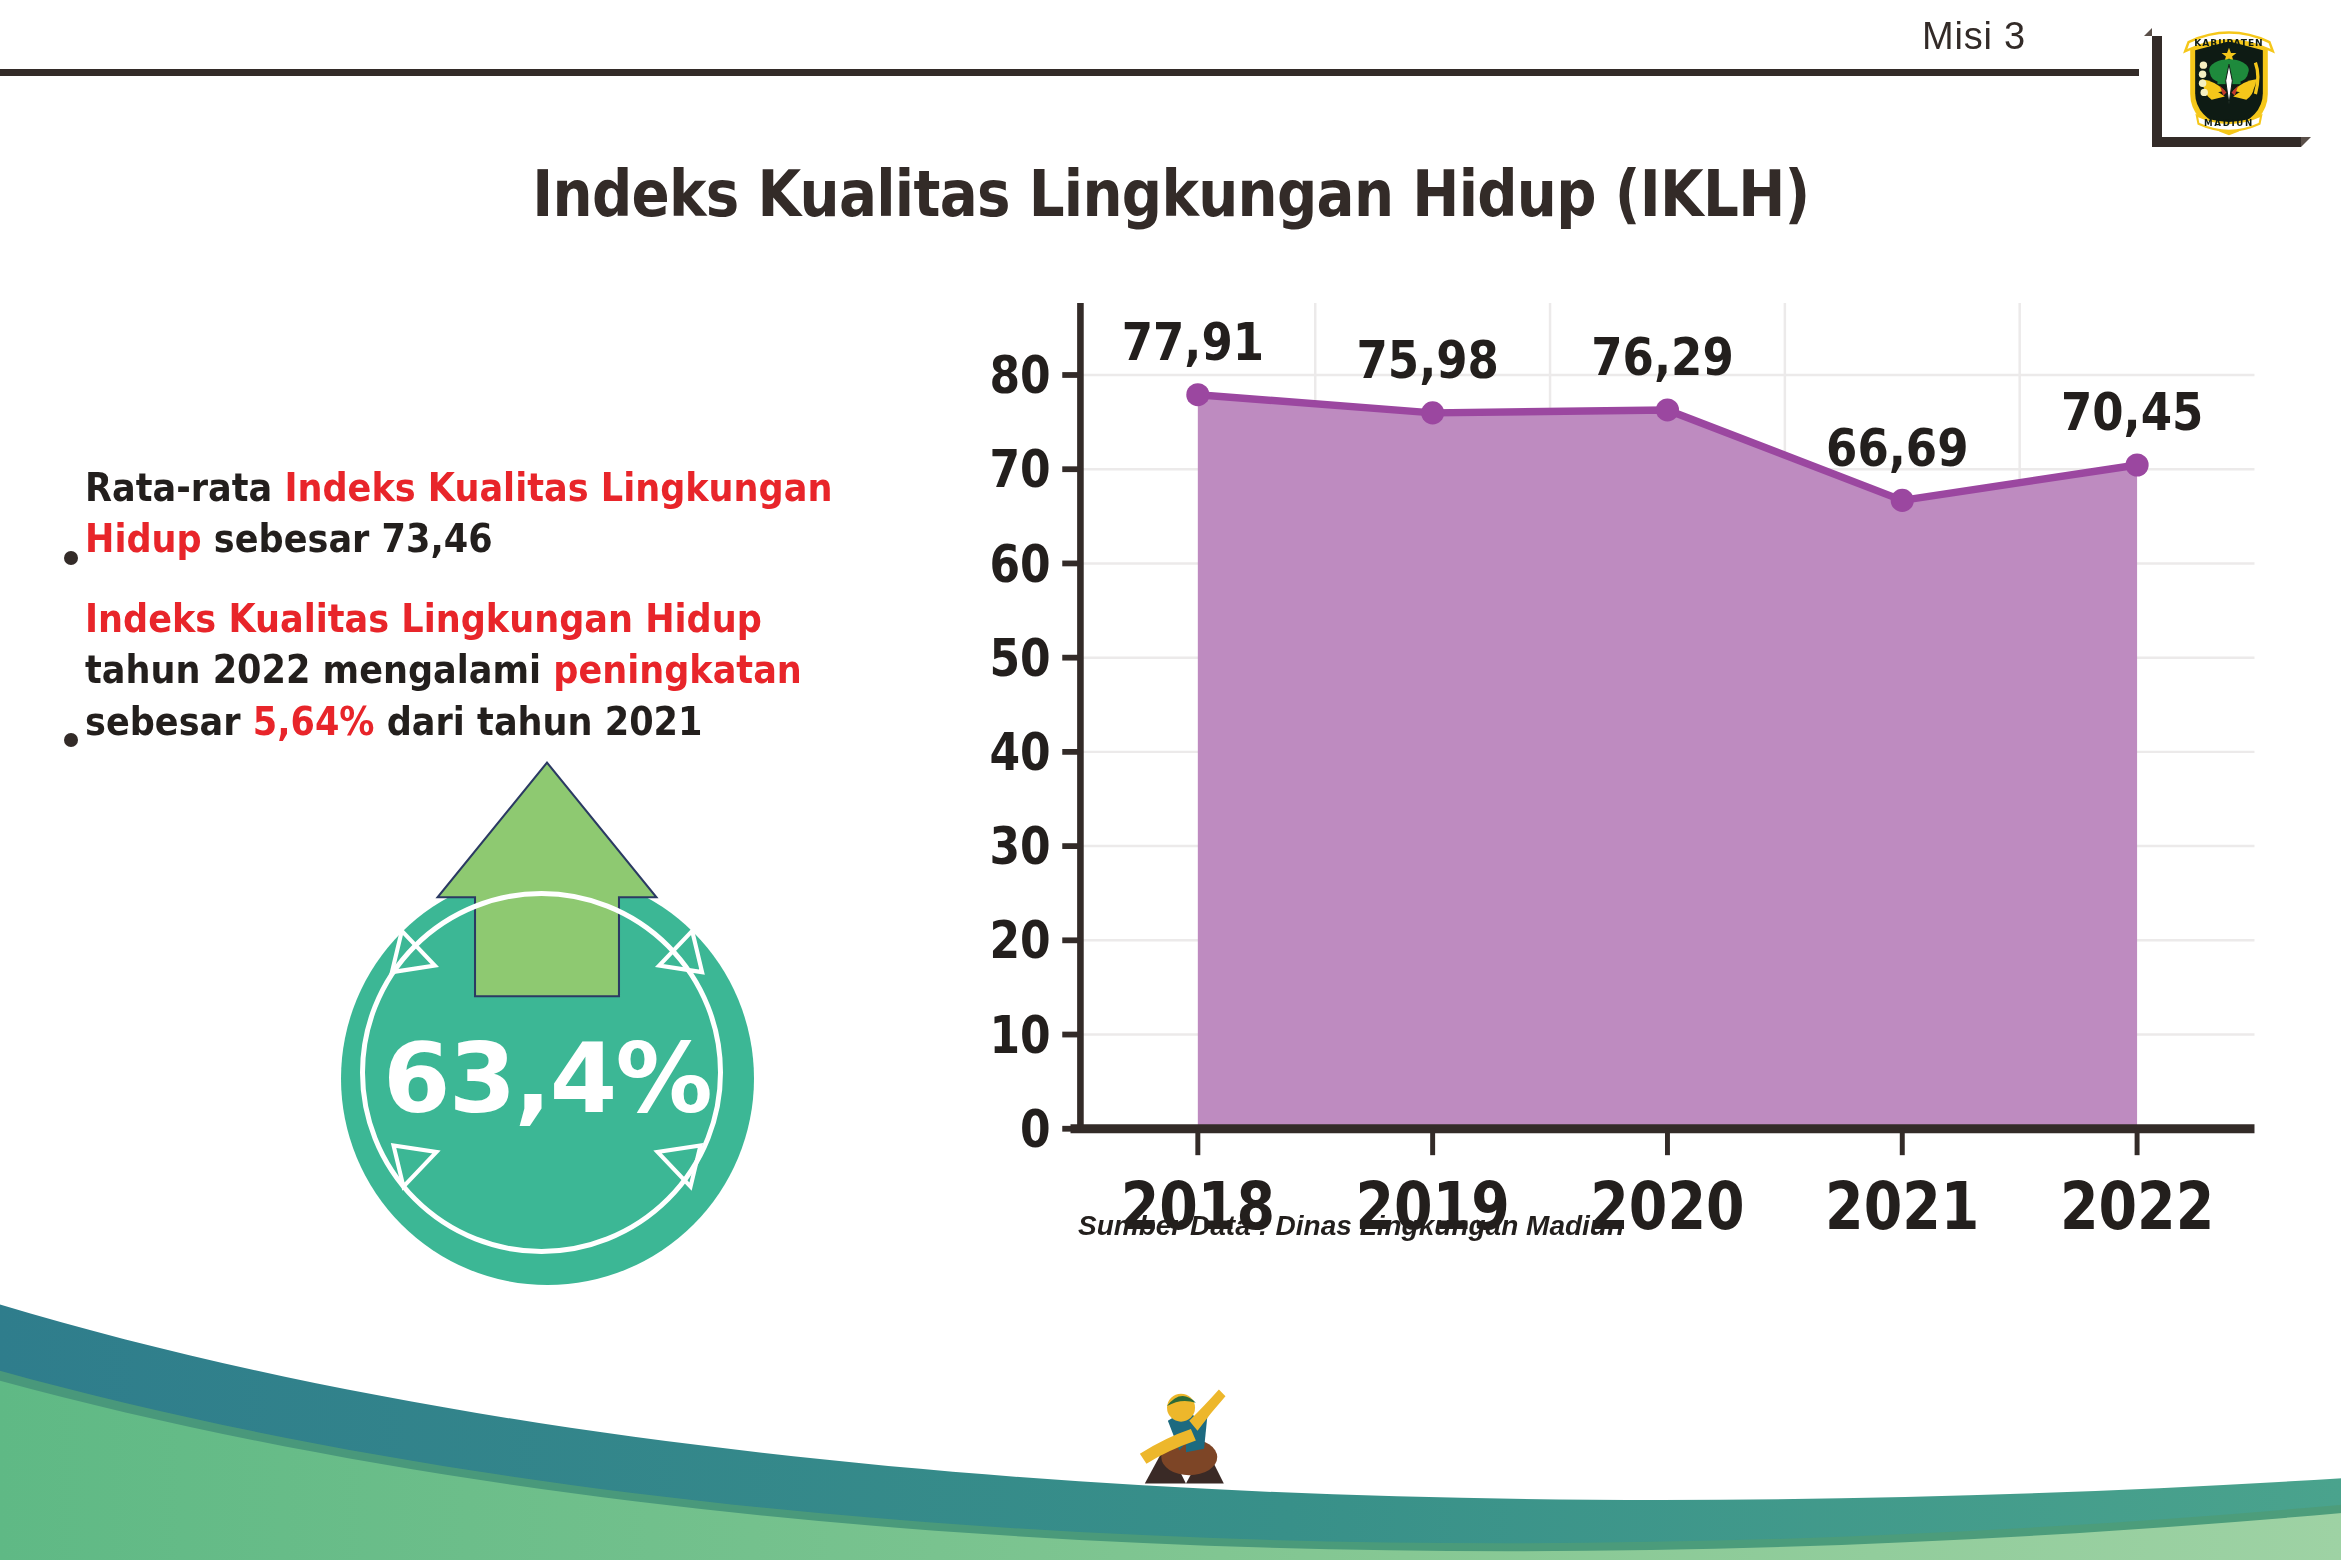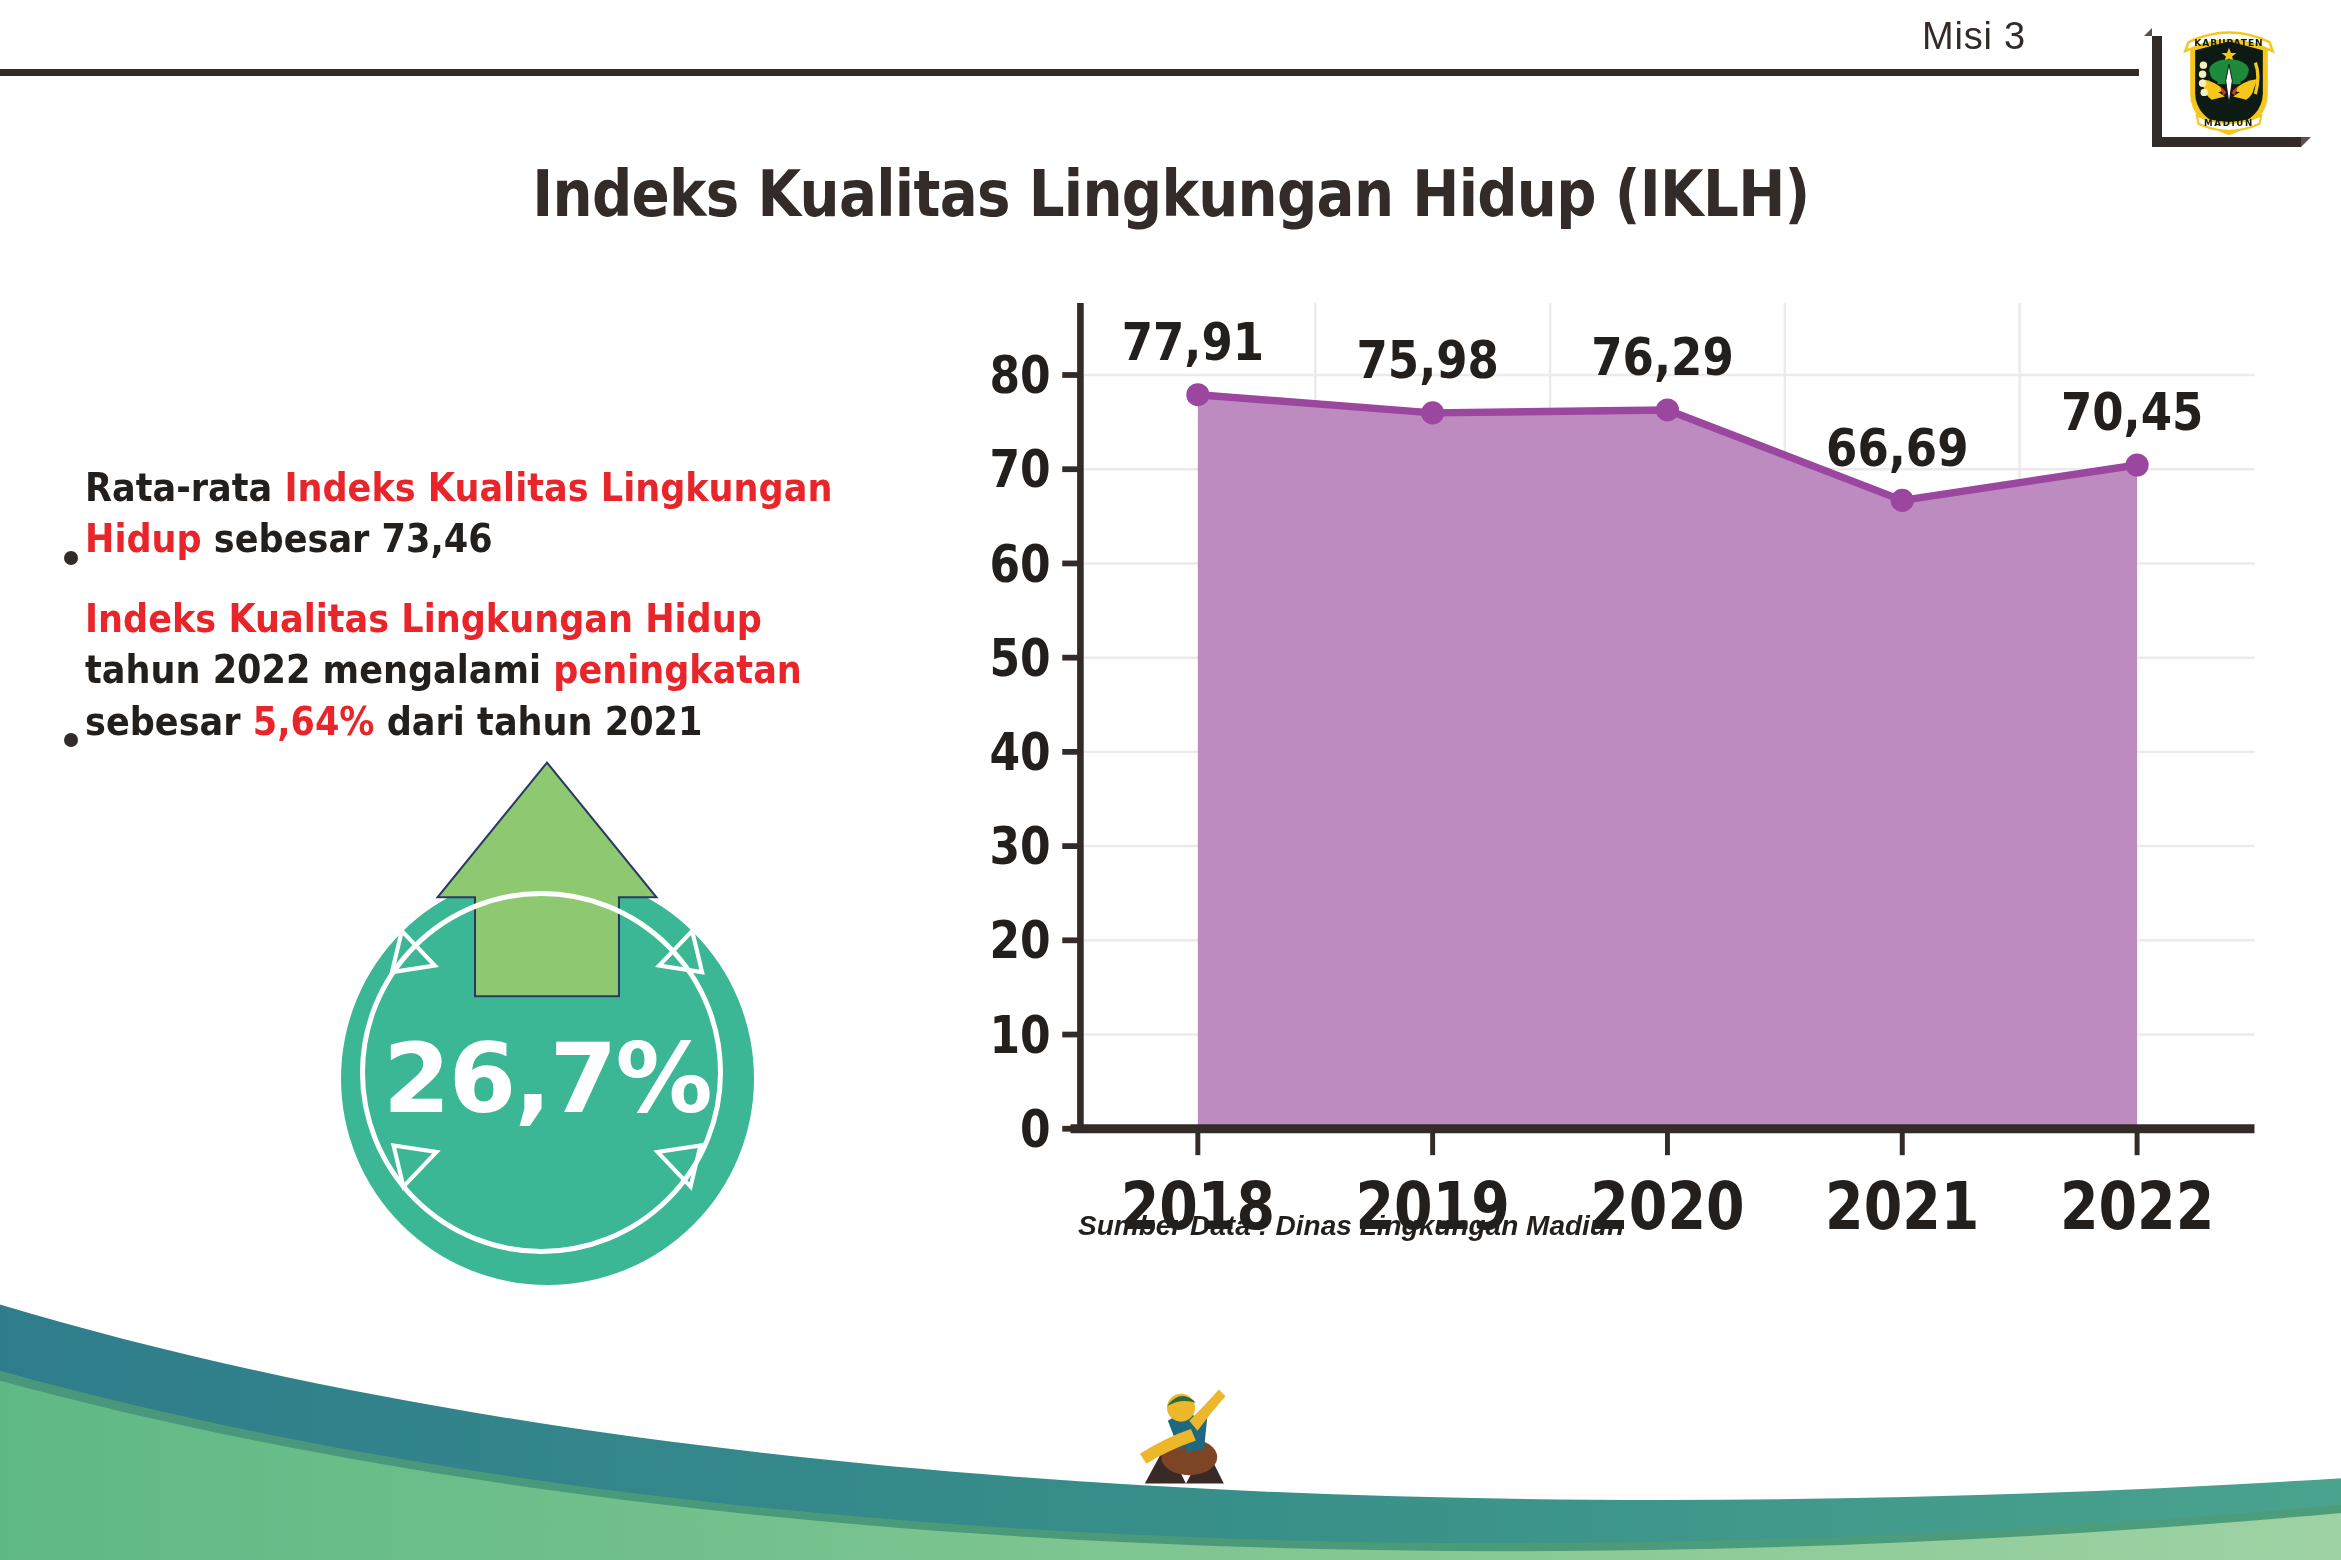--- a/index.html
+++ b/index.html
@@ -176,21 +176,21 @@
       <path d="M184 290 L184 170 L140 170 L270 10 L400 170 L356 170 L356 290 Z" fill="#8ec971" stroke="none"></path>
     </svg>
     <div class="badge-ring"></div>
 
     <svg style="position:absolute;left:0;top:0;" width="446" height="462" viewBox="0 0 540 560">
       <polygon points="94,212 134,254 82,262" fill="none" stroke="#ffffff" stroke-width="5"></polygon>
       <polygon points="446,212 406,254 458,262" fill="none" stroke="#ffffff" stroke-width="5"></polygon>
       <polygon points="96,570 136,528 84,520" fill="none" stroke="#ffffff" stroke-width="5" transform="translate(0,-48)"></polygon>
       <polygon points="444,570 404,528 456,520" fill="none" stroke="#ffffff" stroke-width="5" transform="translate(0,-48)"></polygon>
     </svg>
-    <div class="badge-num">26,7%</div>
+    <div class="badge-num">63,4%</div>
   </div>
 
   <div class="chart">
     <svg id="chart-svg" width="1288" height="991" viewBox="0 0 1560 1200">
         <line x1="118" y1="885.8823529411765" x2="1540" y2="885.8823529411765" stroke="#eceaea" stroke-width="3"></line>
         <line x1="118" y1="771.7647058823529" x2="1540" y2="771.7647058823529" stroke="#eceaea" stroke-width="3"></line>
         <line x1="118" y1="657.6470588235294" x2="1540" y2="657.6470588235294" stroke="#eceaea" stroke-width="3"></line>
         <line x1="118" y1="543.5294117647059" x2="1540" y2="543.5294117647059" stroke="#eceaea" stroke-width="3"></line>
         <line x1="118" y1="429.4117647058823" x2="1540" y2="429.4117647058823" stroke="#eceaea" stroke-width="3"></line>
         <line x1="118" y1="315.2941176470588" x2="1540" y2="315.2941176470588" stroke="#eceaea" stroke-width="3"></line>

